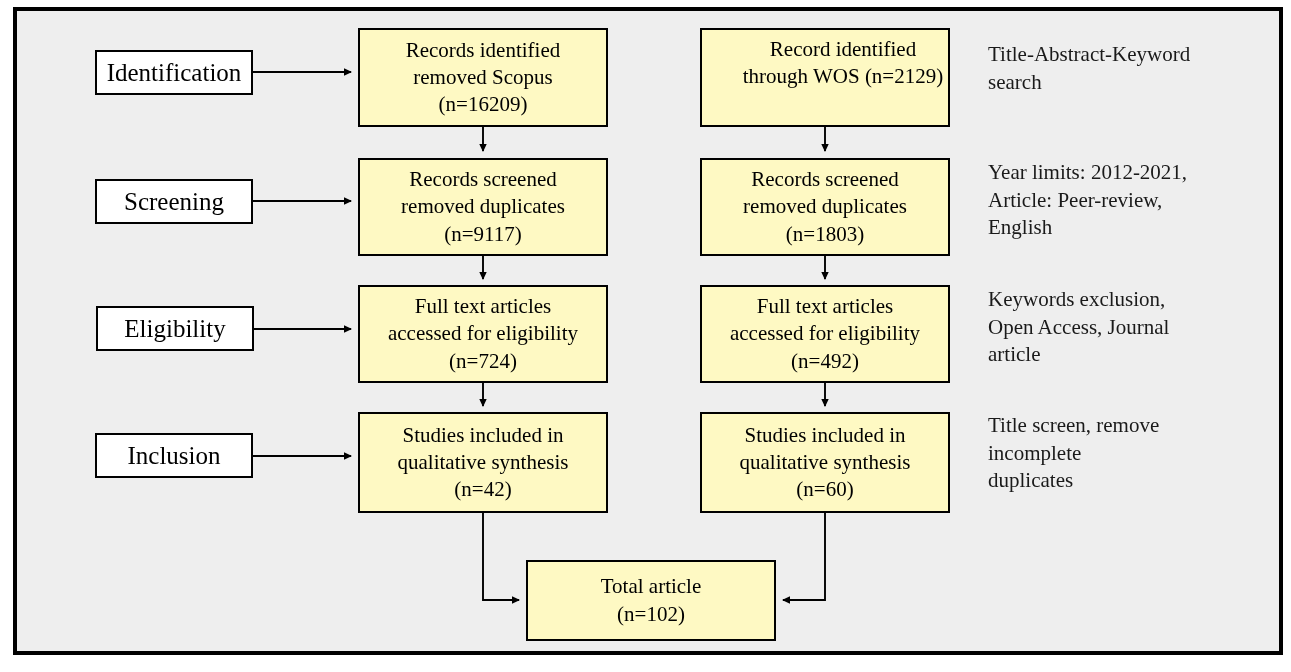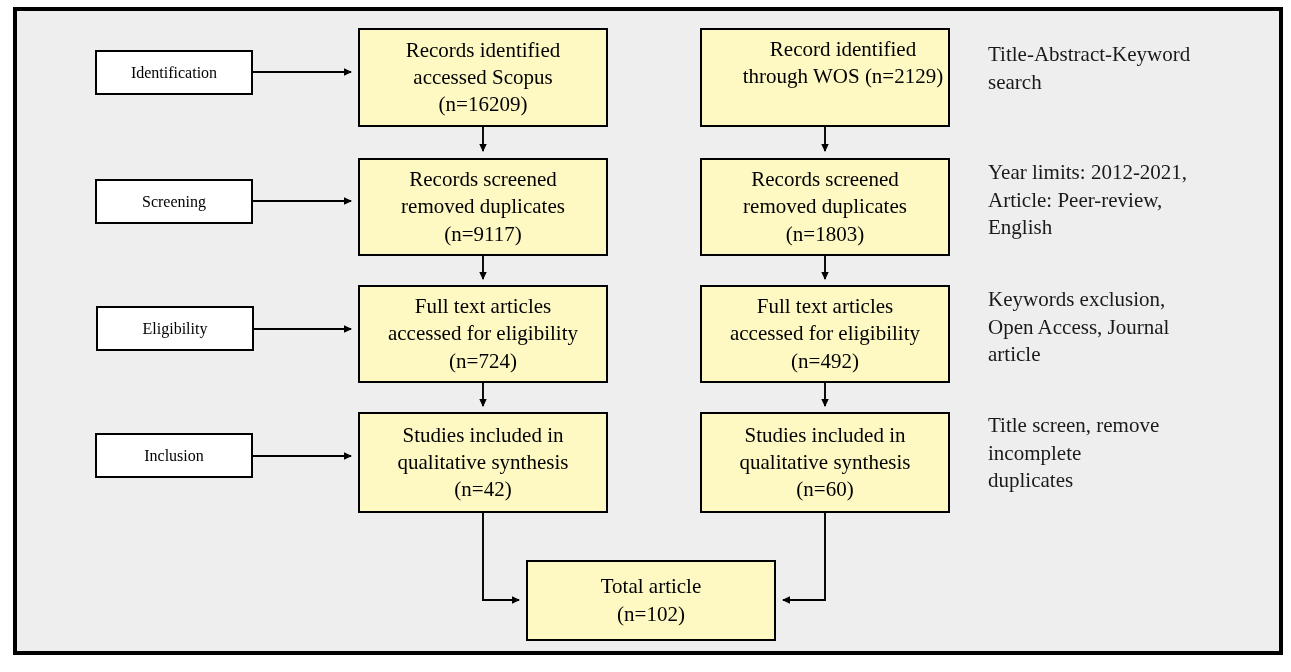--- a/index.html
+++ b/index.html
@@ -33,21 +33,21 @@
     color:#000000;
   }
   .box.top-align{ justify-content:flex-start; padding-top:6px;padding-left:36px; }
   .box .ln{ display:block; white-space:nowrap; }
   .stage-label{
     position:absolute;
     background:#ffffff;
     border:2.5px solid #000000;
     box-sizing:border-box;
     display:flex;align-items:center;justify-content:center;
-    font-size:16px;
+    font-size:25px;
     color:#000000;
   }
   .note{
     position:absolute;
     font-size:21px;
     line-height:1.32;
     color:#1a1a1a;
     white-space:pre-line;
   }
   svg.arrows{
@@ -97,21 +97,21 @@
   </div>
   <div class="stage-label" style="left:96px;top:306px;width:158px;height:45px;">
     <span>Eligibility</span>
   </div>
   <div class="stage-label" style="left:95px;top:433px;width:158px;height:45px;">
     <span>Inclusion</span>
   </div>
 
   <div class="box" style="left:358px;top:28px;width:250px;height:99px;">
     <span class="ln">Records identified</span>
-    <span class="ln">accessed Scopus</span>
+    <span class="ln">removed Scopus</span>
     <span class="ln">(n=16209)</span>
   </div>
   <div class="box" style="left:358px;top:158px;width:250px;height:98px;">
     <span class="ln">Records screened</span>
     <span class="ln">removed duplicates</span>
     <span class="ln">(n=9117)</span>
   </div>
   <div class="box" style="left:358px;top:285px;width:250px;height:98px;">
     <span class="ln">Full text articles</span>
     <span class="ln">accessed for eligibility</span>

